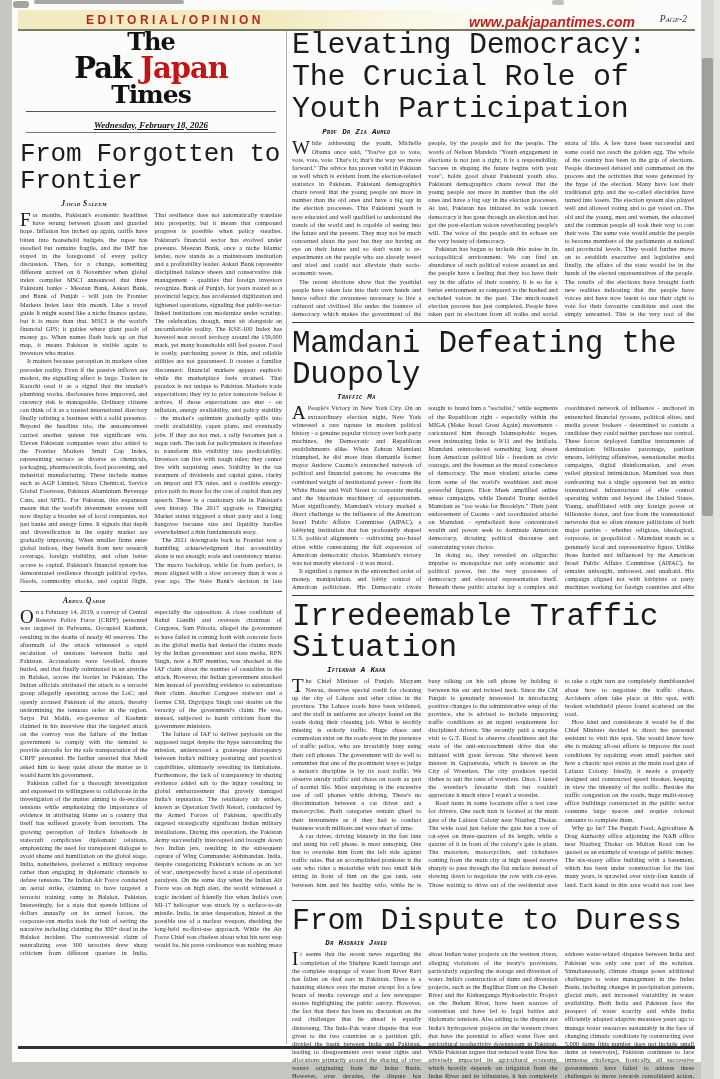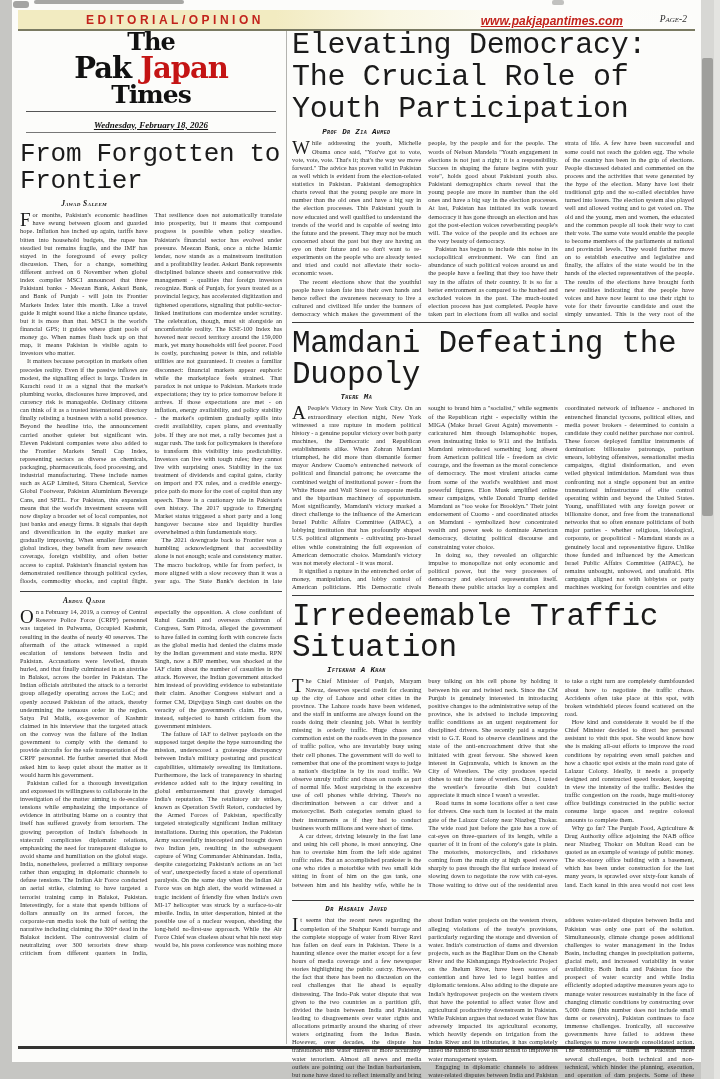--- a/index.html
+++ b/index.html
@@ -17,22 +17,22 @@
 
   
   .scroll-track{position:absolute;left:701px;top:0;width:13px;height:1079px;background:#d7d7d4;}
   .scroll-thumb{position:absolute;left:1px;top:58px;width:11px;height:458px;background:#9f9f9c;border-radius:2px;}
 
   
   .band{position:absolute;left:18px;top:10px;width:677px;height:19px;
     background:linear-gradient(90deg,#f2ebc1 0%,#f2ebc1 38%,#f9f6e2 55%,#fdfdf9 75%,#fcfcfa 100%);}
   .band-section{position:absolute;left:68px;top:3px;
     font-family:"Liberation Sans",sans-serif;font-weight:bold;font-size:12px;letter-spacing:3.5px;color:#c2231c;}
-  .band-site{position:absolute;right:72px;top:4px;
-    font-family:"Liberation Sans",sans-serif;font-weight:bold;font-style:italic;font-size:12px;color:#c2231c;text-decoration:underline;}
+  .band-site{position:absolute;right:60px;top:4px;
+    font-family:"Liberation Sans",sans-serif;font-weight:bold;font-style:italic;font-size:14px;color:#c2231c;}
   .band-page{position:absolute;right:8px;top:4px;
     font-family:"Liberation Serif",serif;font-style:italic;font-variant:small-caps;font-size:9.5px;color:#2c2c2c;}
   .band-rule{position:absolute;left:18px;top:29px;width:677px;height:2px;background:#7a7a62;}
 
   
   .left-rail{position:absolute;left:20px;top:31px;width:262px;}
   .right-rail{position:absolute;left:292px;top:28px;width:402px;}
   .vrule{position:absolute;left:286px;top:31px;width:1px;height:1013px;background:#b3b3af;}
 
   
@@ -135,21 +135,21 @@
         <p>While addressing the youth, Michelle Obama once said, "You've got to vote, vote, vote, vote. That's it; that's the way we move forward." The advice has proven valid in Pakistan as well which is evident from the election-related statistics in Pakistan. Pakistani demographics charts reveal that the young people are more in number than the old ones and have a big say in the election processes. This Pakistani youth is now educated and well qualified to understand the trends of the world and is capable of seeing into the future and the present. They may not be much concerned about the past but they are having an eye on their future and so don't want to re-experiments on the people who are already tested and tried and could not alleviate their socio-economic woes.</p>
         <p>The recent elections show that the youthful people have taken fate into their own hands and hence reflect the awareness necessary to live a cultured and civilized life under the banners of democracy which makes the government of the people, by the people and for the people. The words of Nelson Mandela "Youth engagement in elections is not just a right; it is a responsibility. Success in shaping the future begins with your vote", holds good about Pakistani youth also. Pakistani demographics charts reveal that the young people are more in number than the old ones and have a big say in the election processes. At last, Pakistan has initiated its walk toward democracy it has gone through an election and has got the post-election voices reverberating people's will. The voice of the people and its echoes are the very beauty of democracy.</p>
         <p>Pakistan has begun to include this noise in its sociopolitical environment. We can find an abundance of such political voices around us and the people have a feeling that they too have their say in the affairs of their country. It is so far a better environment as compared to the hushed and excluded voices in the past. The much-touted election process has just completed. People have taken part in elections from all walks and social strata of life. A few have been successful and some could not reach the golden egg. The whole of the country has been in the grip of elections. People discussed debated and commented on the process and the activities that were generated by the hype of the election. Many have lost their traditional grip and the so-called electables have turned into losers. The election system also played well and allowed voting and to get voted on. The old and the young, men and women, the educated and the common people all took their way to cast their vote. The same vote would enable the people to become members of the parliaments at national and provincial levels. They would further move on to establish executive and legislative and finally, the affairs of the state would be in the hands of the elected representatives of the people. The results of the elections have brought forth new realities indicating that the people have voices and have now learnt to use their right to vote for their favourite candidate and oust the simply unwanted. This is the very root of the democratic process on the way to establishing healthy democracies in the world. Whatever the case maybe it reflected the will of the people and so established the rule of the people for the people and on the people. If this process is duly repeated every five years, the people's will would prevail and no unwanted person based on his money or power can win the hearts of the people unless they have performed for the good of the people.</p>
       </div>
   </section>
 
   <div class="art-rule"></div>
 
   <section>
     <h2 class="headline h-mamdani">Mamdani Defeating the Duopoly</h2>
-    <div class="byline w3">There Ma</div>
+    <div class="byline w3">Traffic Ma</div>
     <div class="body cols3 b-mamdani">
         <p>A People's Victory in New York City. On an extraordinary election night, New York witnessed a rare rupture in modern political history - a genuine popular victory over both party machines, the Democratic and Republican establishments alike. When Zohran Mamdani triumphed, he did more than dismantle former mayor Andrew Cuomo's entrenched network of political and financial patrons; he overcame the combined weight of institutional power - from the White House and Wall Street to corporate media and the bipartisan machinery of opportunism. Most significantly, Mamdani's victory marked a direct challenge to the influence of the American Israel Public Affairs Committee (AIPAC), a lobbying institution that has profoundly shaped U.S. political alignments - cultivating pro-Israel elites while constraining the full expression of American democratic choice. Mamdani's victory was not merely electoral - it was moral.</p>
         <p>It signified a rupture in the entrenched order of money, manipulation, and lobby control of American politicians. His Democratic rivals sought to brand him a "socialist," while segments of the Republican right - especially within the MIGA (Make Israel Great Again) movements - caricatured him through Islamophobic tropes, even insinuating links to 9/11 and the Intifada. Mamdani reintroduced something long absent from American political life - freedom as civic courage, and the freeman as the moral conscience of democracy. The most virulent attacks came from some of the world's wealthiest and most powerful figures. Elon Musk amplified online smear campaigns, while Donald Trump derided Mamdani as "too woke for Brooklyn." Their joint endorsement of Cuomo - and coordinated attacks on Mamdani - symbolized how concentrated wealth and power seek to dominate American democracy, dictating political discourse and constraining voter choice.</p>
         <p>In doing so, they revealed an oligarchic impulse to monopolize not only economic and political power, but the very processes of democracy and electoral representation itself. Beneath these public attacks lay a complex and coordinated network of influence - anchored in entrenched financial tycoons, political elites, and media power brokers - determined to contain a candidate they could neither purchase nor control. These forces deployed familiar instruments of domination: billionaire patronage, partisan smears, lobbying offensives, sensationalist media campaigns, digital disinformation, and even veiled physical intimidation. Mamdani was thus confronting not a single opponent but an entire transnational infrastructure of elite control operating within and beyond the United States. Young, unaffiliated with any foreign power or billionaire donor, and free from the transnational networks that so often ensnare politicians of both major parties - whether religious, ideological, corporate, or geopolitical - Mamdani stands as a genuinely local and representative figure. Unlike those funded and influenced by the American Israel Public Affairs Committee (AIPAC), he remains unbought, unbowed, and unafraid. His campaign aligned not with lobbyists or party machines working for foreign countries and elite classes, but with ordinary American people - tenants, workers, immigrants, and youth of every background who have long felt abandoned by both parties. What emerged was not a factional movement but a democratic reawakening - a powerful reminder that political legitimacy arises from civic participation, not corporate patronage or lobbying money. Weaponized Labels: Islamism and Communism The campaign against Mamdani exposed a deeper malaise within American political discourse.</p>
       </div>
   </section>
 
   <div class="art-rule"></div>
 
   <section>
@@ -160,20 +160,21 @@
         <p>A car driver, driving leisurely in the fast lane and using his cell phone, is most annoying. One has to overtake him from the left side against traffic rules. But an accomplished prankster is the one who rides a motorbike with two small kids sitting in front of him on the gas tank, one between him and his healthy wife, while he is busy talking on his cell phone by holding it between his ear and twisted neck. Since the CM Punjab is genuinely interested in introducing positive changes to the administrative setup of the province, she is advised to include improving traffic conditions as an urgent requirement for disciplined drivers. She recently paid a surprise visit to G.T. Road to observe cleanliness and the state of the anti-encroachment drive that she initiated with great fervour. She showed keen interest in Gujranwala, which is known as the City of Wrestlers. The city produces special dishes to suit the taste of wrestlers. Once, I tasted the wrestler's favourite dish but couldn't appreciate it much since I wasn't a wrestler.</p>
         <p>Road turns in some locations offer a test case for drivers. One such turn is located at the main gate of the Lalazar Colony near Niazbeg Thokar. The wide road just before the gate has a row of cat-eyes on three-quarters of its length, while a quarter of it in front of the colony's gate is plain. The motorists, motorcyclists, and rickshaws coming from the main city at high speed swerve sharply to pass through the flat surface instead of slowing down to negotiate the row with cat-eyes. Those waiting to drive out of the residential area to take a right turn are completely dumbfounded about how to negotiate the traffic chaos. Accidents often take place at this spot, with broken windshield pieces found scattered on the road.</p>
         <p>How kind and considerate it would be if the Chief Minister decided to direct her personal assistant to visit this spot. She would know how she is making all-out efforts to improve the road conditions by repairing even small patches and how a chaotic spot exists at the main road gate of Lalazar Colony. Ideally, it needs a properly designed and constructed speed breaker, keeping in view the intensity of the traffic. Besides the traffic congestion on the roads, huge multi-storey office buildings constructed in the public sector consume large spaces and require colossal amounts to complete them.</p>
         <p>Why go far? The Punjab Food, Agriculture &amp; Drug Authority office adjoining the NAB office near Niazbeg Thokar on Multan Road can be quoted as an example of wastage of public money. The six-storey office building with a basement, which has been under construction for the last many years, is sprawled over sixty-four kanals of land. Each kanal in this area would not cost less than Rs20 million. How this building would benefit ordinary people is only known to the planners in the government. Needless to say, this amount could have been used to develop dispensaries in rural areas, provide free medicines to the needy, or open schools for the twenty-six million children who have yet to see a classroom.</p>
       </div>
   </section>
 
   <div class="art-rule"></div>
 
   <section>
+    <h2 class="headline h-dispute">From Dispute to Duress</h2>
     <div class="byline w3">Dr Hasnain Javed</div>
     <div class="body cols3 b-dispute">
         <p>It seems that the recent news regarding the completion of the Shahpur Kandi barrage and the complete stoppage of water from River Ravi has fallen on deaf ears in Pakistan. There is a haunting silence over the matter except for a few hours of media coverage and a few newspaper stories highlighting the public outcry. However, the fact that there has been no discussion on the real challenges that lie ahead is equally distressing. The Indo-Pak water dispute that was given to the two countries as a partition gift, divided the basin between India and Pakistan, leading to disagreements over water rights and allocations primarily around the sharing of river waters originating from the Indus Basin. However, over decades, the dispute has transitioned into water duress or more accurately water terrorism. Almost all news and media outlets are pointing out the Indian barbarianism, but none have dared to reflect internally and bring to the surface the challenges that arose within.</p>
         <p>Despite the Indus Waters Treaty, disputes and tensions over water allocations persist between India and Pakistan. Pakistan has raised concerns about Indian water projects on the western rivers, alleging violations of the treaty's provisions, particularly regarding the storage and diversion of water. India's construction of dams and diversion projects, such as the Baglihar Dam on the Chenab River and the Kishanganga Hydroelectric Project on the Jhelum River, have been sources of contention and have led to legal battles and diplomatic tensions. Also adding to the dispute are India's hydropower projects on the western rivers that have the potential to affect water flow and agricultural productivity downstream in Pakistan. While Pakistan argues that reduced water flow has adversely impacted its agricultural economy, which heavily depends on irrigation from the Indus River and its tributaries, it has completely failed the nation to take solid action to improve its water management system.</p>
         <p>Engaging in diplomatic channels to address water-related disputes between India and Pakistan was only one part of the solution. Pakistan is now facing an eminent water crisis and water terrorism by India due to its sluggishness in dam construction. Engaging in diplomatic channels to address water-related disputes between India and Pakistan was only one part of the solution. Simultaneously, climate change poses additional challenges to water management in the Indus Basin, including changes in precipitation patterns, glacial melt, and increased variability in water availability. Both India and Pakistan face the prospect of water scarcity and while India efficiently adopted adaptive measures years ago to manage water resources sustainably in the face of changing climatic conditions by constructing over 5,000 dams (this number does not include small dams or reservoirs), Pakistan continues to face immense challenges. Ironically, all successive governments have failed to address these challenges to move towards consolidated action. The construction of dams in Pakistan faces several challenges, both technical and non-technical, which hinder the planning, execution, and operation of dam projects. Some of these challenges include: Financing and Funding- One of the major hurdles in dam construction is securing adequate financing and funding for large-scale infrastructure projects. Pakistan continues to face budgetary constraints and will once again have to rely on external financing or loans, which can come with strings attached or high-interest rates, impacting the overall cost-effectiveness of the projects. Technical Complexity: Building dams involves complex engineering and construction processes, especially for large dams. Technical challenges such as geotechnical issues, seismic considerations, and ensuring structural integrity require specialized expertise and careful planning.</p>
       </div>
   </section>
 </div>
 
 <div class="bottom-rule"></div>

